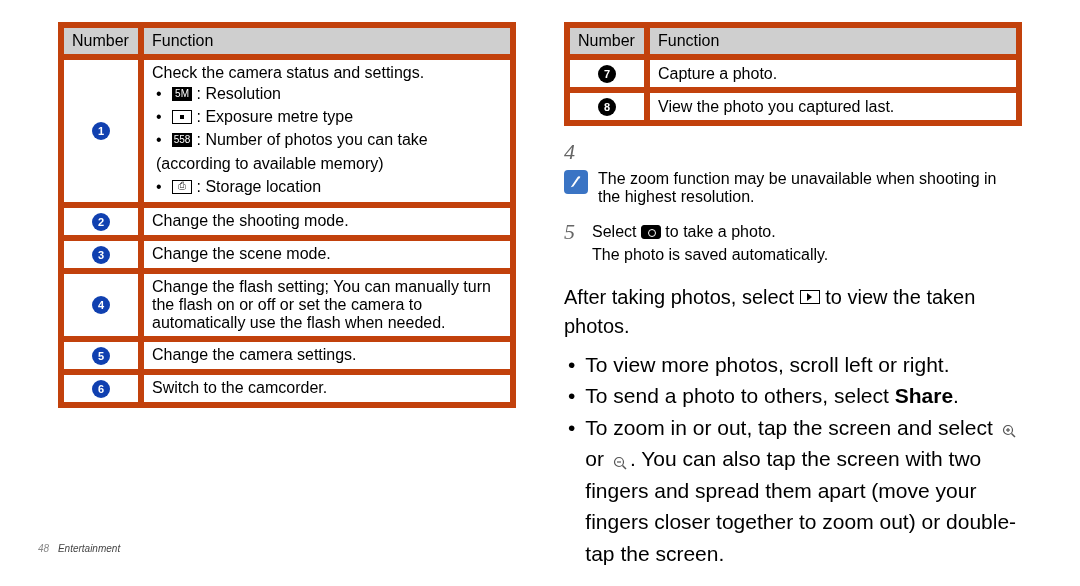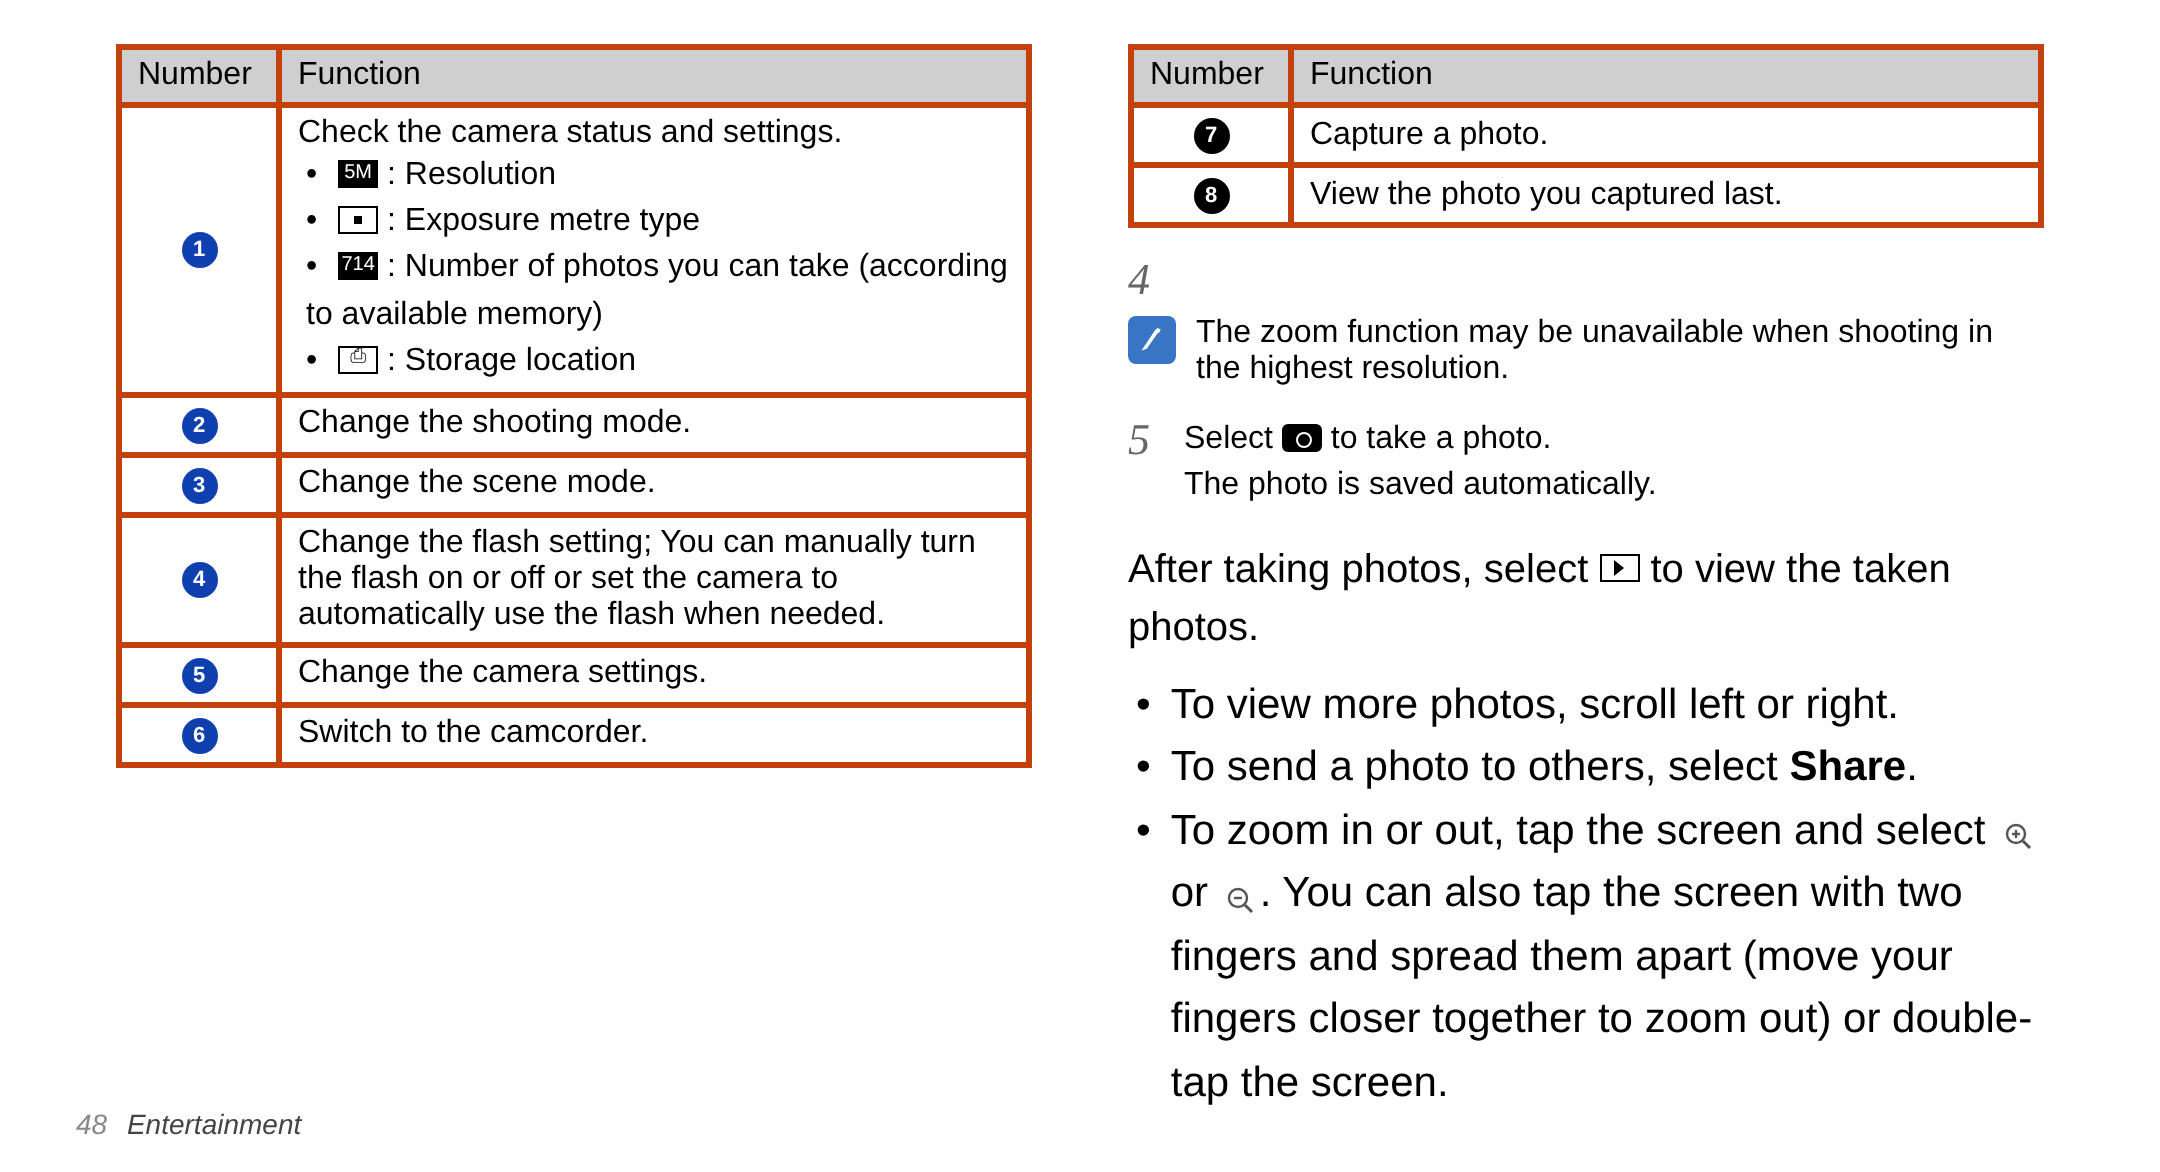--- a/index.html
+++ b/index.html
@@ -10,21 +10,21 @@
     gap: 48px;
     padding: 22px 58px 0 58px;
   }
   .col { flex: 1; }
   table.number-fn {
     width: 100%;
     border-collapse: collapse;
     font-size: 16px;
   }
   table.number-fn th, table.number-fn td {
-    border: 3px solid #c2410c;
+    border: 6px solid #c2410c;
     padding: 4px 8px;
     text-align: left;
     vertical-align: middle;
   }
   table.number-fn th {
     background: #cfcfcf;
     font-weight: 400;
   }
   table.number-fn td:first-child {
     text-align: center;
@@ -129,22 +129,22 @@
     flex-shrink: 0;
   }
   .para { margin-top: 16px; font-size: 20px; line-height: 1.45; }
   ul.bul { list-style: none; padding-left: 4px; margin-top: 8px; }
   ul.bul li { font-size: 21px; line-height: 1.5; display: flex; }
   ul.bul li::before { content: "•"; margin-right: 10px; }
   .nowrap { white-space: nowrap; }
   .footer {
     position: absolute;
     left: 38px;
-    bottom: 16px;
-    font-size: 14px;
+    bottom: 32px;
+    font-size: 10px;
     color: #444;
   }
   .footer .pg {
     display: inline-block;
     font-style: italic;
     color: #888;
     margin-right: 6px;
   }
   .footer .sec { font-style: italic; }
   b { font-weight: bold; }
@@ -169,21 +169,21 @@
           <ul class="sub">
             <li>
               <span class="ico solid">5M</span><span> : Resolution</span>
             </li>
             <li>
               <span class="ico">
                     <span style="display:inline-block;width:4px;height:4px;background:#000;"></span>
                   </span><span> : Exposure metre type</span>
             </li>
             <li>
-              <span class="ico solid nowrap">714</span><span> : Number of photos you can take (according to available memory)</span>
+              <span class="ico solid nowrap">558</span><span> : Number of photos you can take (according to available memory)</span>
             </li>
             <li>
               <span class="ico">⎙</span><span> : Storage location</span>
             </li>
           </ul>
         </td>
       </tr>
 
       <tr>
         <td><span class="num-circle">2</span></td>

